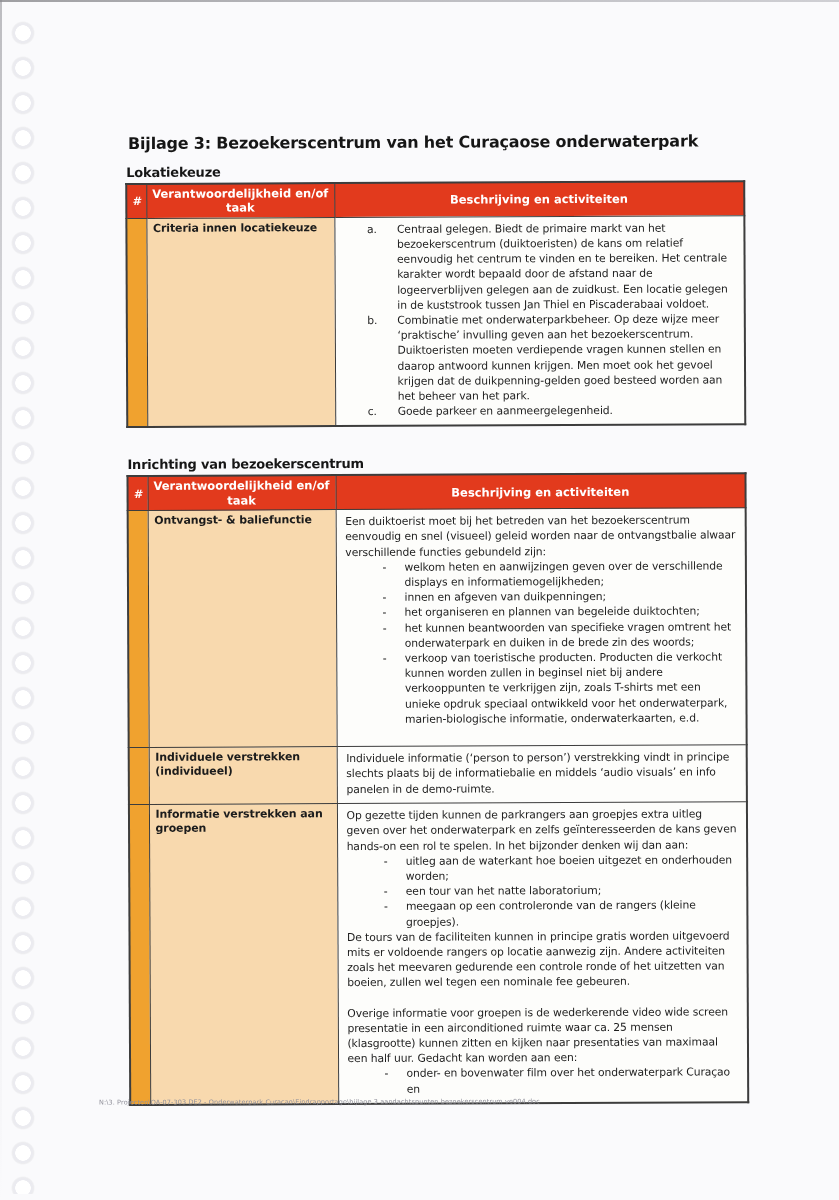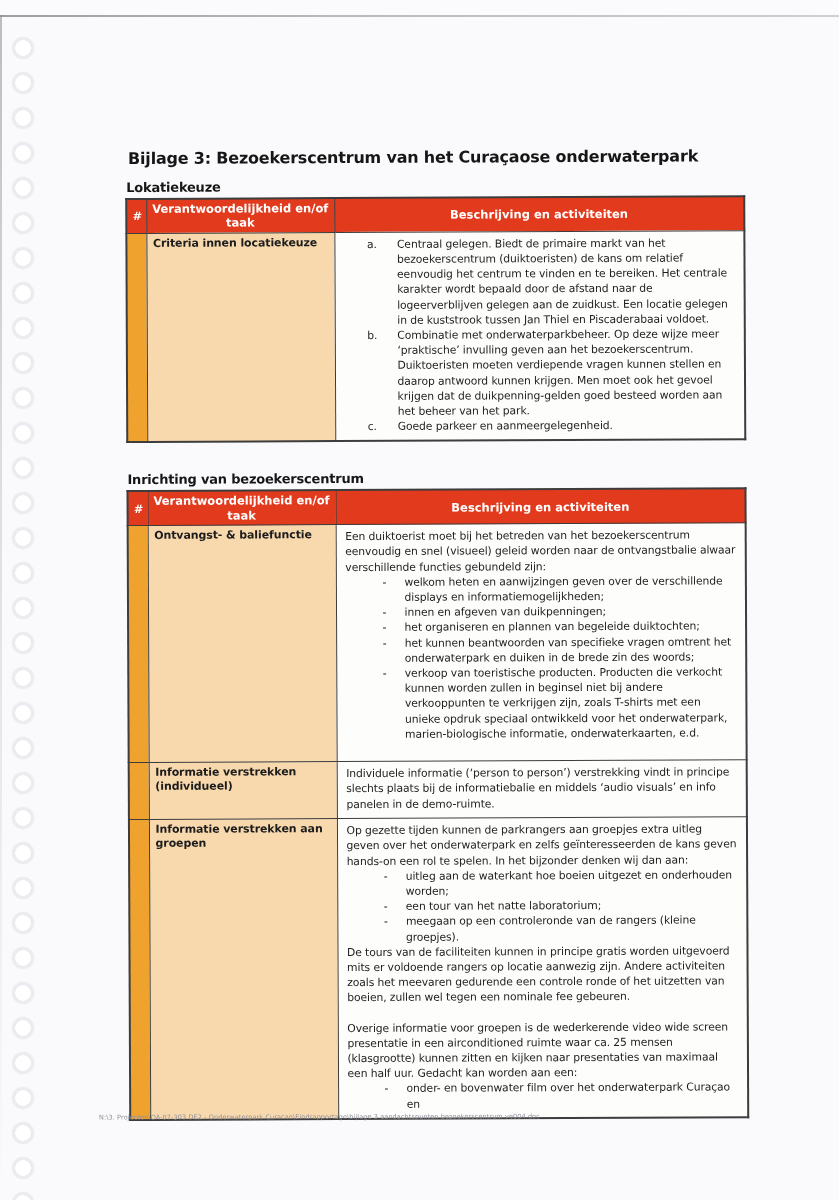--- a/index.html
+++ b/index.html
@@ -4,21 +4,21 @@
 <style>
   * { box-sizing: border-box; margin: 0; padding: 0; }
   html,body { width: 839px; height: 1200px; }
   body {
     font-family: "DejaVu Sans", "Liberation Sans", sans-serif;
     background: #fbfbfd;
     position: relative;
     overflow: hidden;
     color: #1c1c1c;
   }
-  .paper { position:absolute; inset:0; background:#fafafc;margin-top:15px; }
+  .paper { position:absolute; inset:0; background:#fafafc; }
 
   
   .edge-top { position:absolute; top:0; left:0; right:0; height:2px;
     background:linear-gradient(90deg,#6e6e72,#9a9aa0 45%,#b8b8be); opacity:.65; }
   .edge-left { position:absolute; top:0; left:0; width:2px; height:100%;
     background:linear-gradient(180deg,#8a8a90,#c2c2c8 35%,rgba(0,0,0,0)); opacity:.55; }
 
   
   .holes { position:absolute; left:3px; top:16px; width:40px; height:1178px;
     background-image: radial-gradient(circle at 20px 17px,
@@ -159,21 +159,21 @@
                   </div>
                   <div class="blk dash">
                     <span class="marker">-</span>
                     <span class="txt">verkoop van toeristische producten. Producten die verkocht kunnen worden zullen in beginsel niet bij andere verkooppunten te verkrijgen zijn, zoals T-shirts met een unieke opdruk speciaal ontwikkeld voor het onderwaterpark, marien-biologische informatie, onderwaterkaarten, e.d.</span>
                   </div>
                 </div>
               </td>
             </tr>
             <tr class="r1">
               <td class="cell-num"></td>
-              <td class="cell-task">Informatie verstrekken (individueel)</td>
+              <td class="cell-task">Individuele verstrekken (individueel)</td>
               <td class="cell-desc">
                 <div class="desc-wrap">
                   <div class="blk para">Individuele informatie (‘person to person’) verstrekking vindt in principe slechts plaats bij de informatiebalie en middels ‘audio visuals’ en info panelen in de demo-ruimte.</div>
                 </div>
               </td>
             </tr>
             <tr class="r2">
               <td class="cell-num"></td>
               <td class="cell-task">Informatie verstrekken aan groepen</td>
               <td class="cell-desc">

